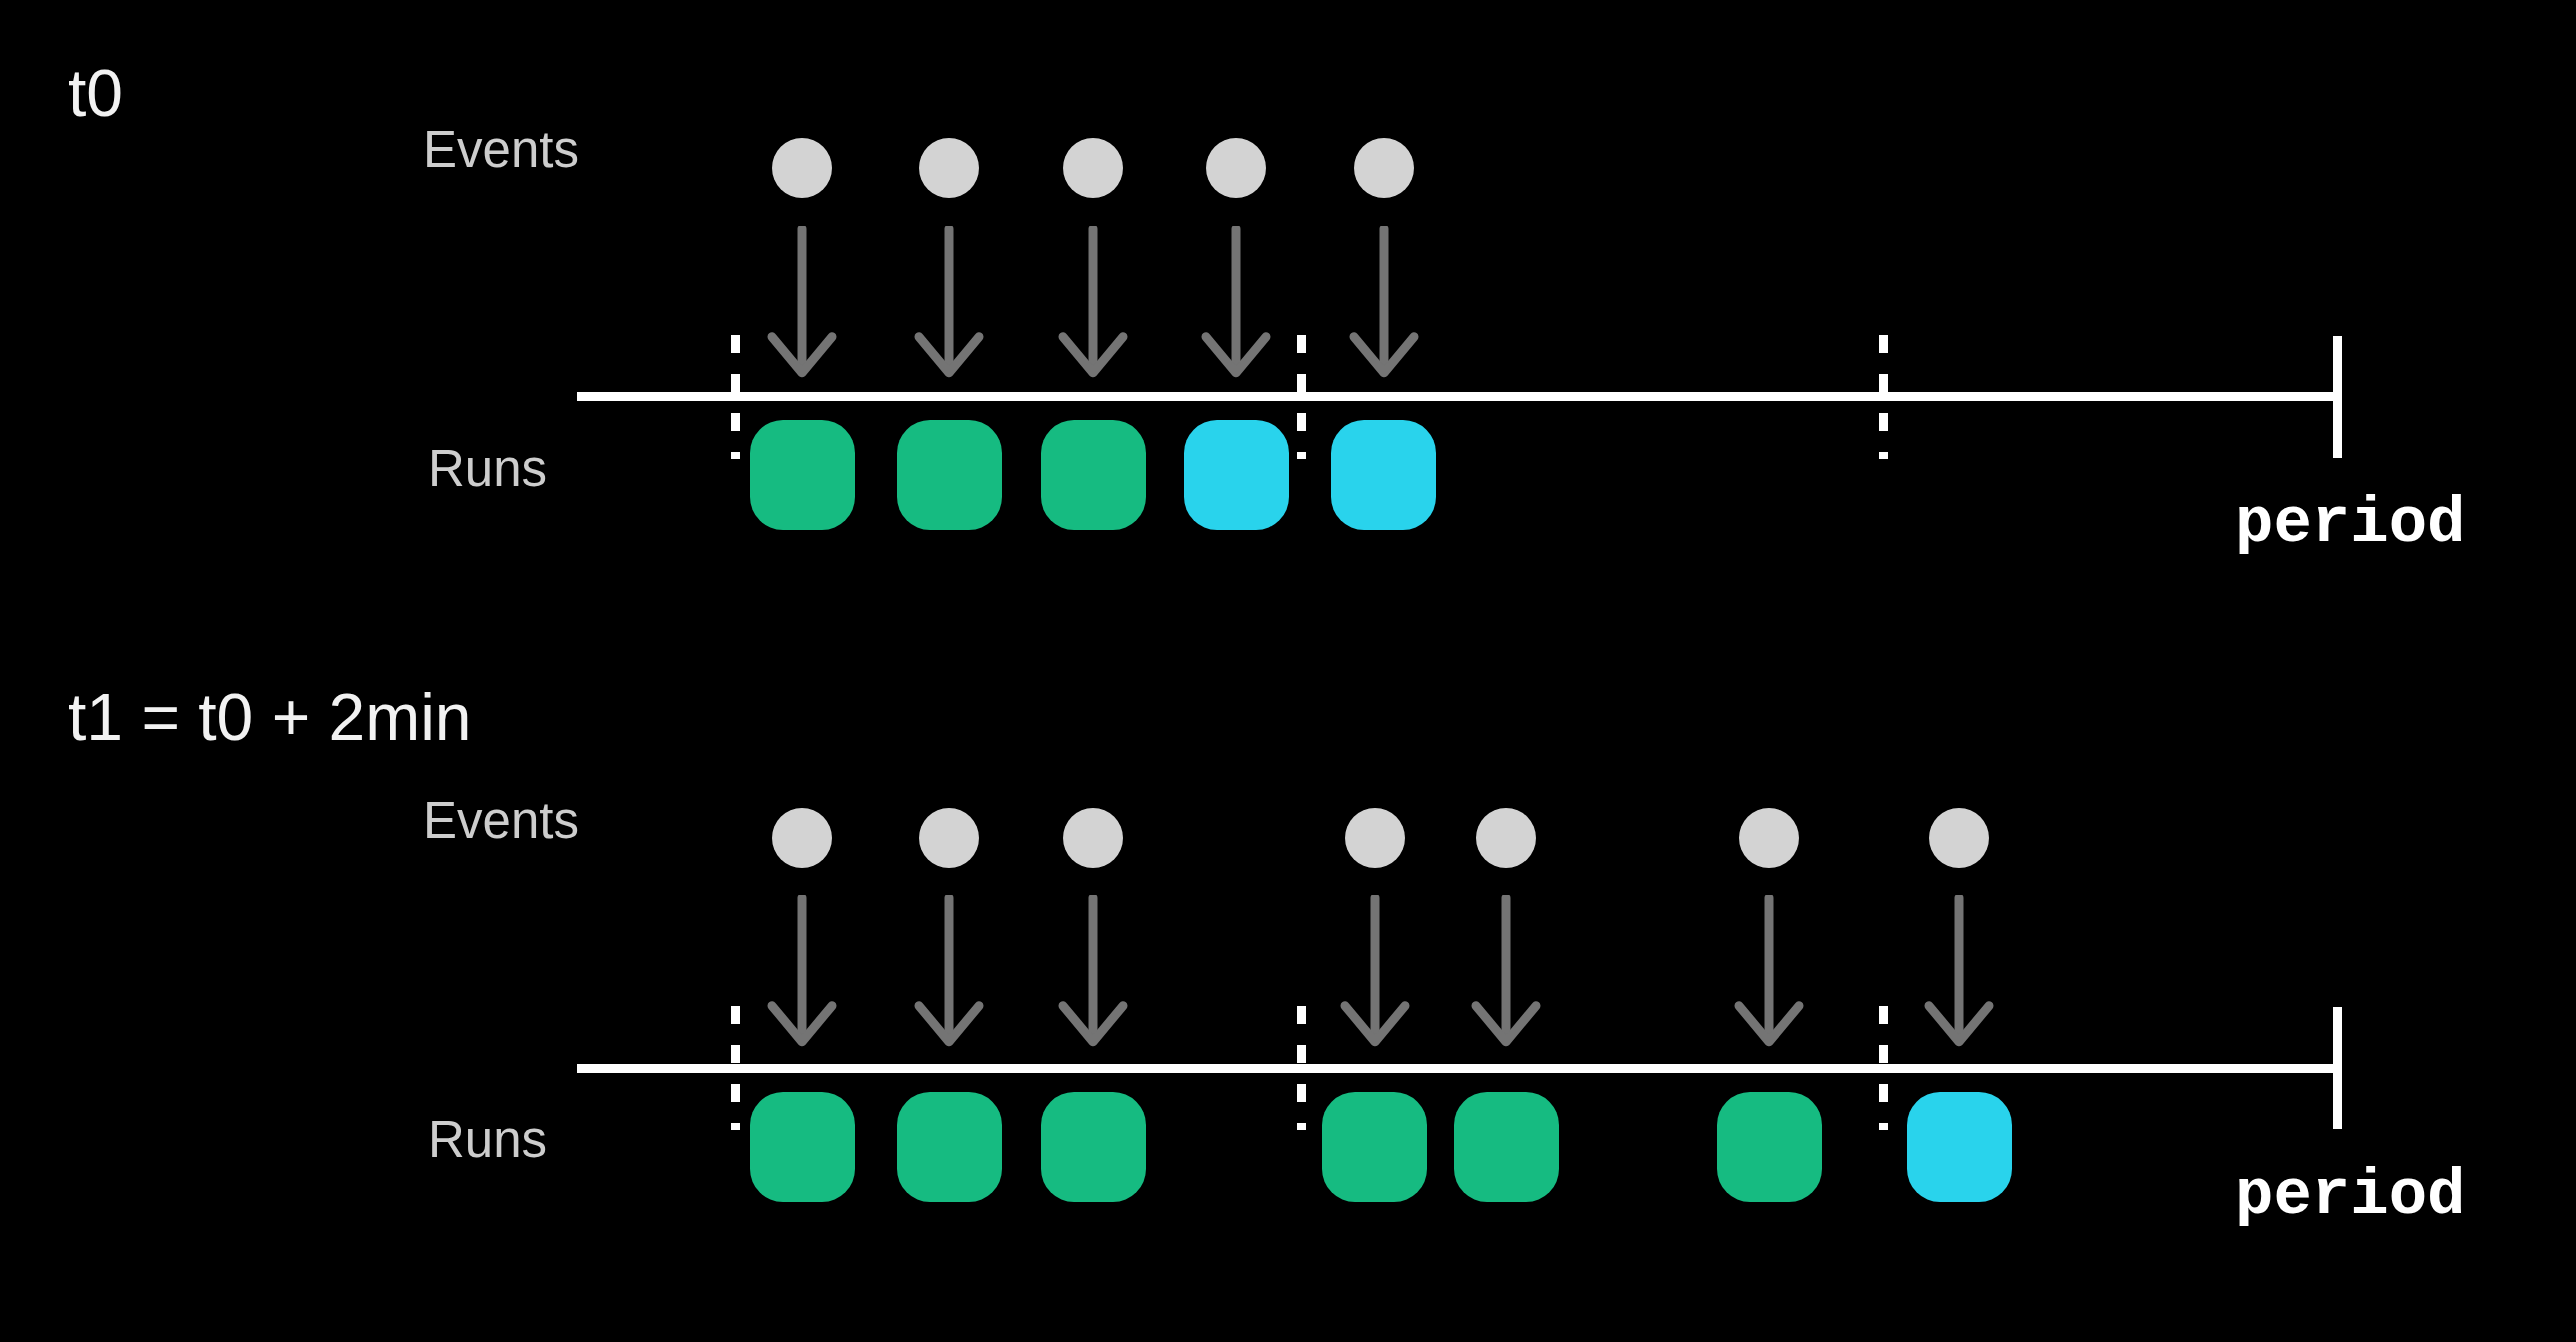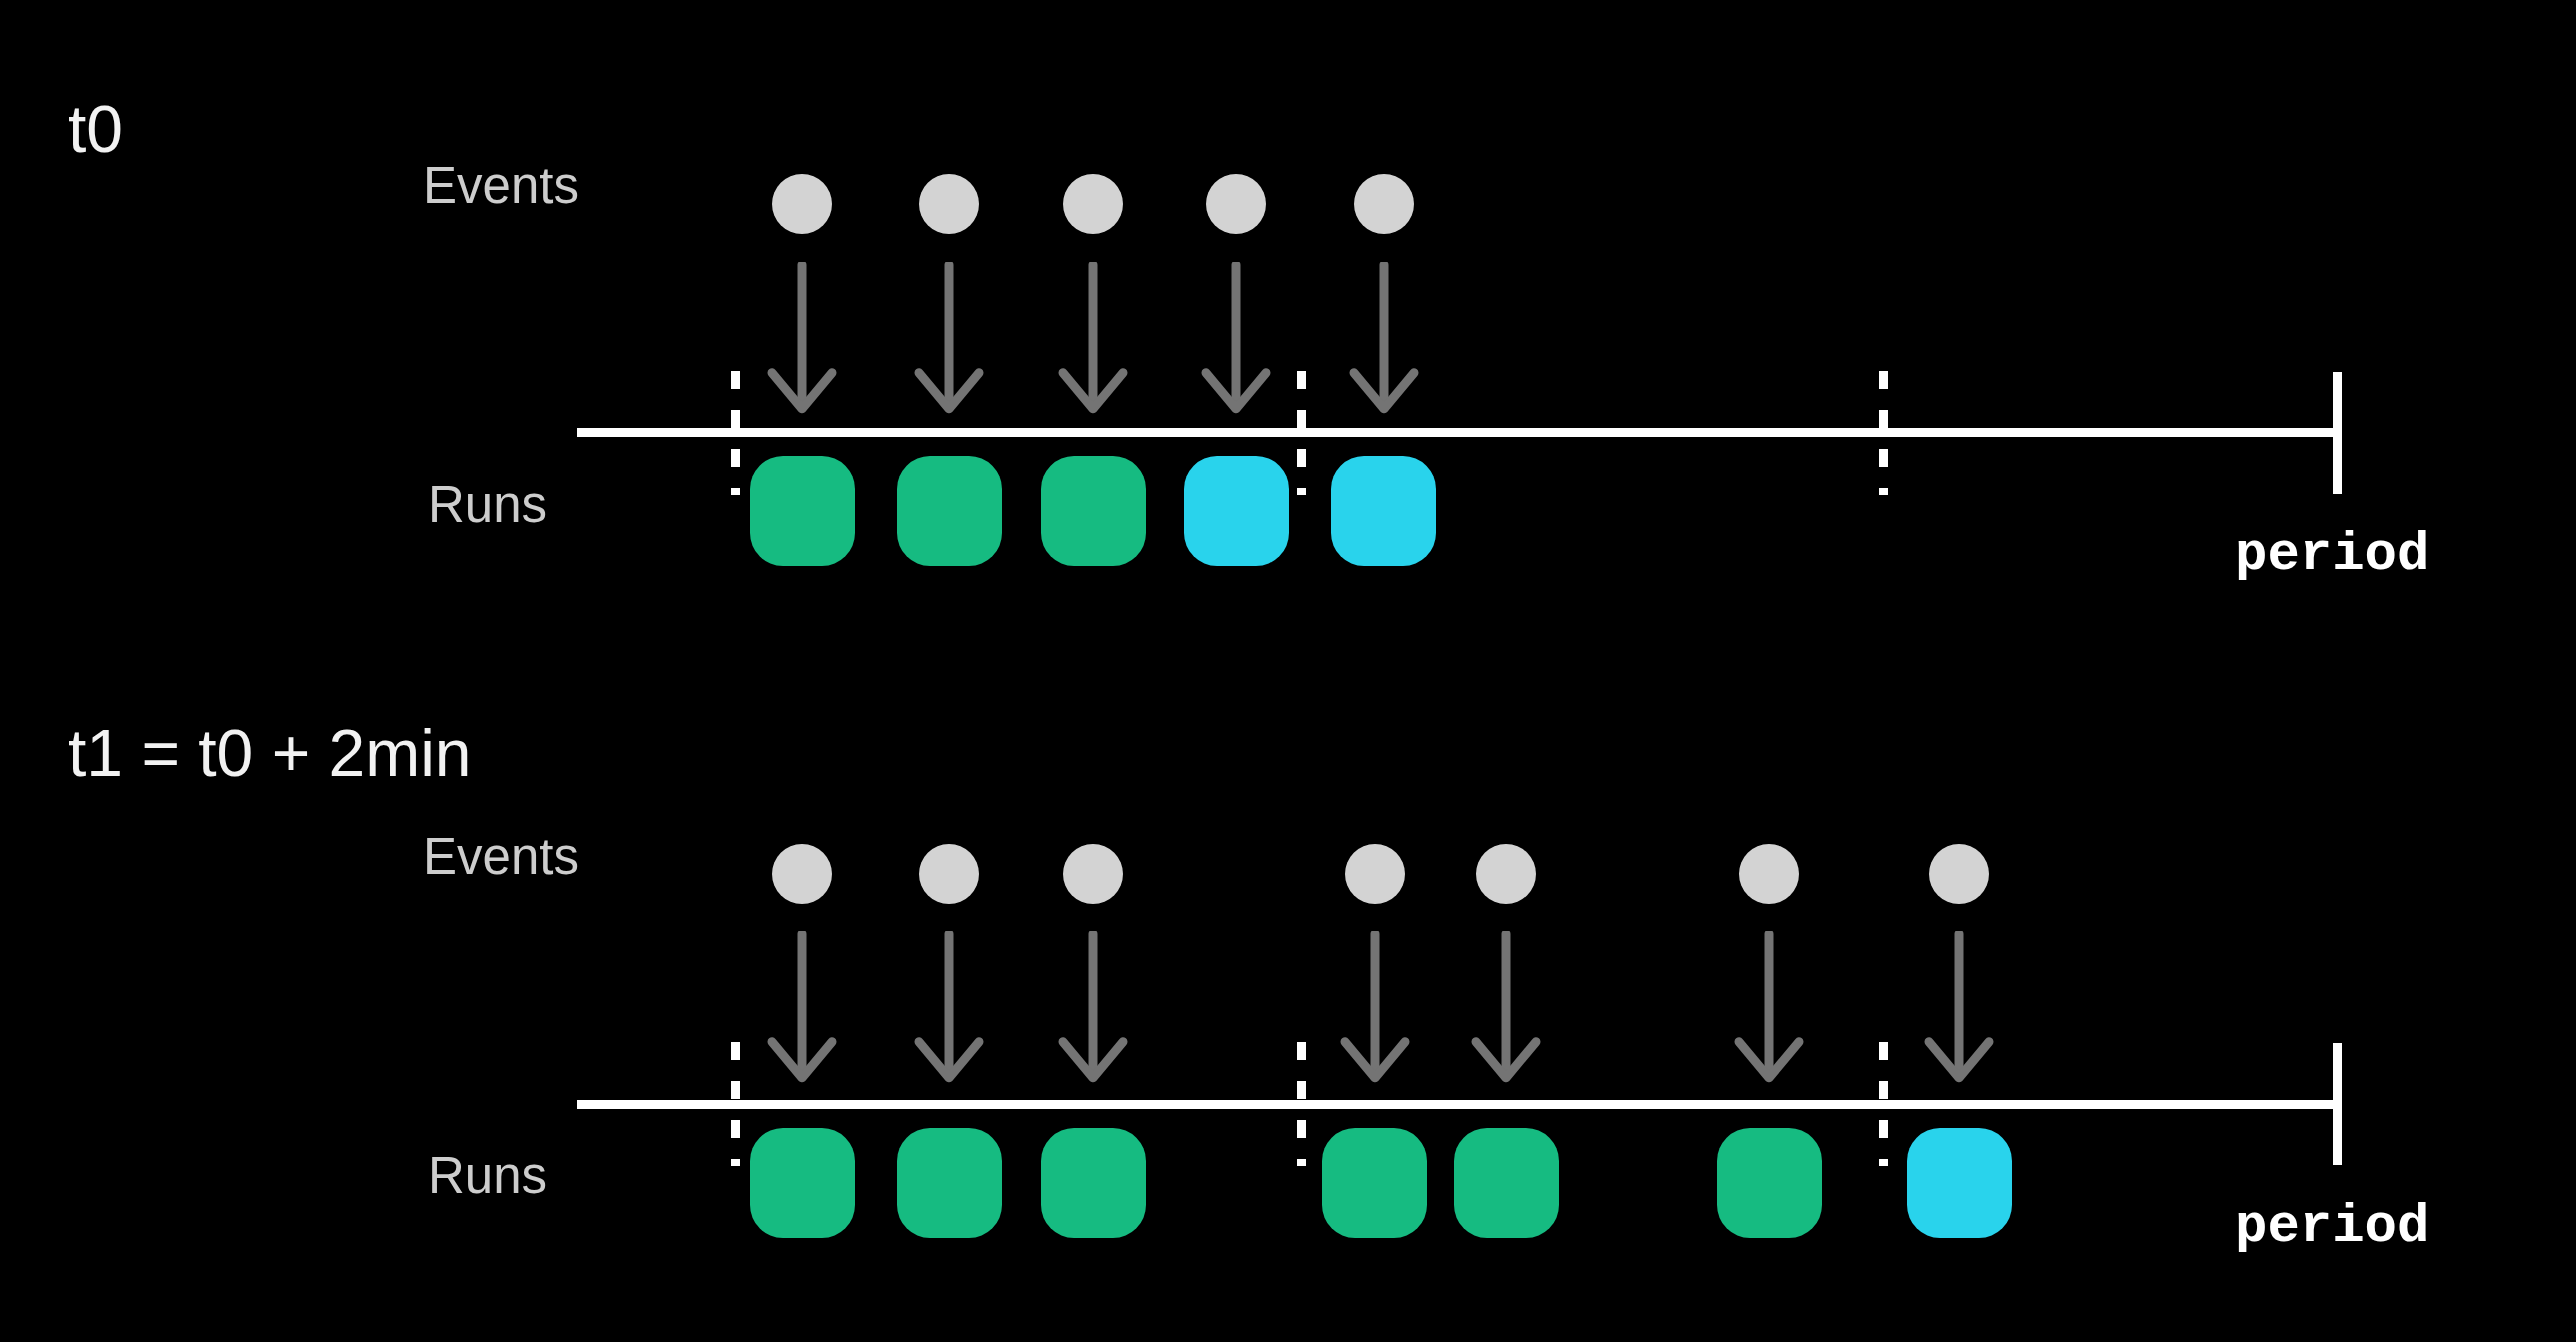--- a/index.html
+++ b/index.html
@@ -8,40 +8,40 @@
     background: #000;
   }
   #canvas {
     position: relative;
     width: 2576px;
     height: 1343px;
     background: var(--background, #000);
     overflow: hidden;
     font-family: "Liberation Sans", sans-serif;
   }
-  .panel { position: absolute; inset: 0; margin-top: 36px; }
+  .panel { position: absolute; inset: 0; }
   .title {
     position: absolute;
     font-size: 66px;
     line-height: 1;
     color: var(--title, #f2f2f2);
     white-space: nowrap;
   }
   .rowlabel {
     position: absolute;
     font-size: 51px;
     line-height: 1;
     color: var(--row_label, #cdcdcd);
     white-space: nowrap;
   }
   .period {
     position: absolute;
     font-family: "Liberation Mono", monospace;
     font-weight: bold;
-    font-size: 54px;
+    font-size: 64px;
     line-height: 1;
     color: var(--period, #fff);
     white-space: nowrap;
     text-align: center;
   }
   .dot {
     position: absolute;
     width: 60px;
     height: 60px;
     border-radius: 50%;

